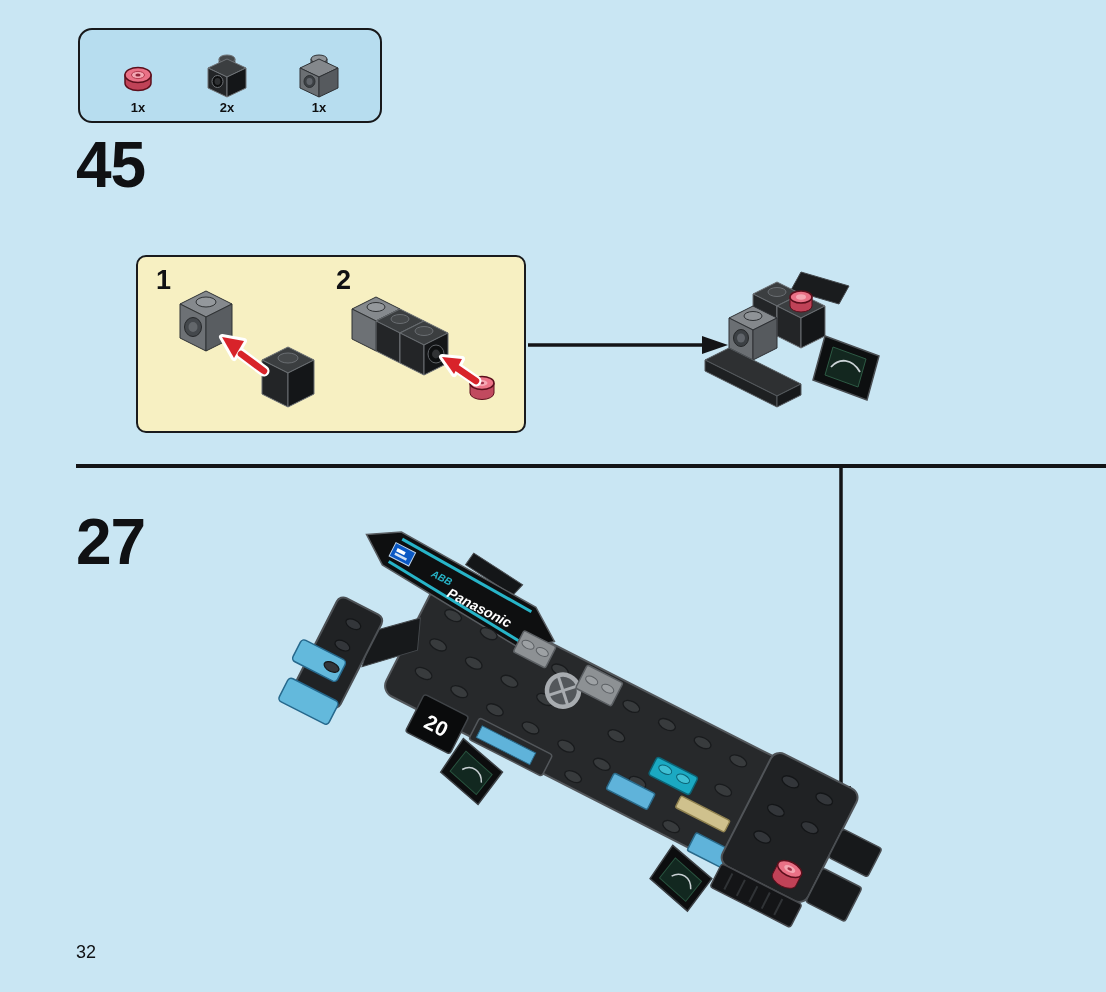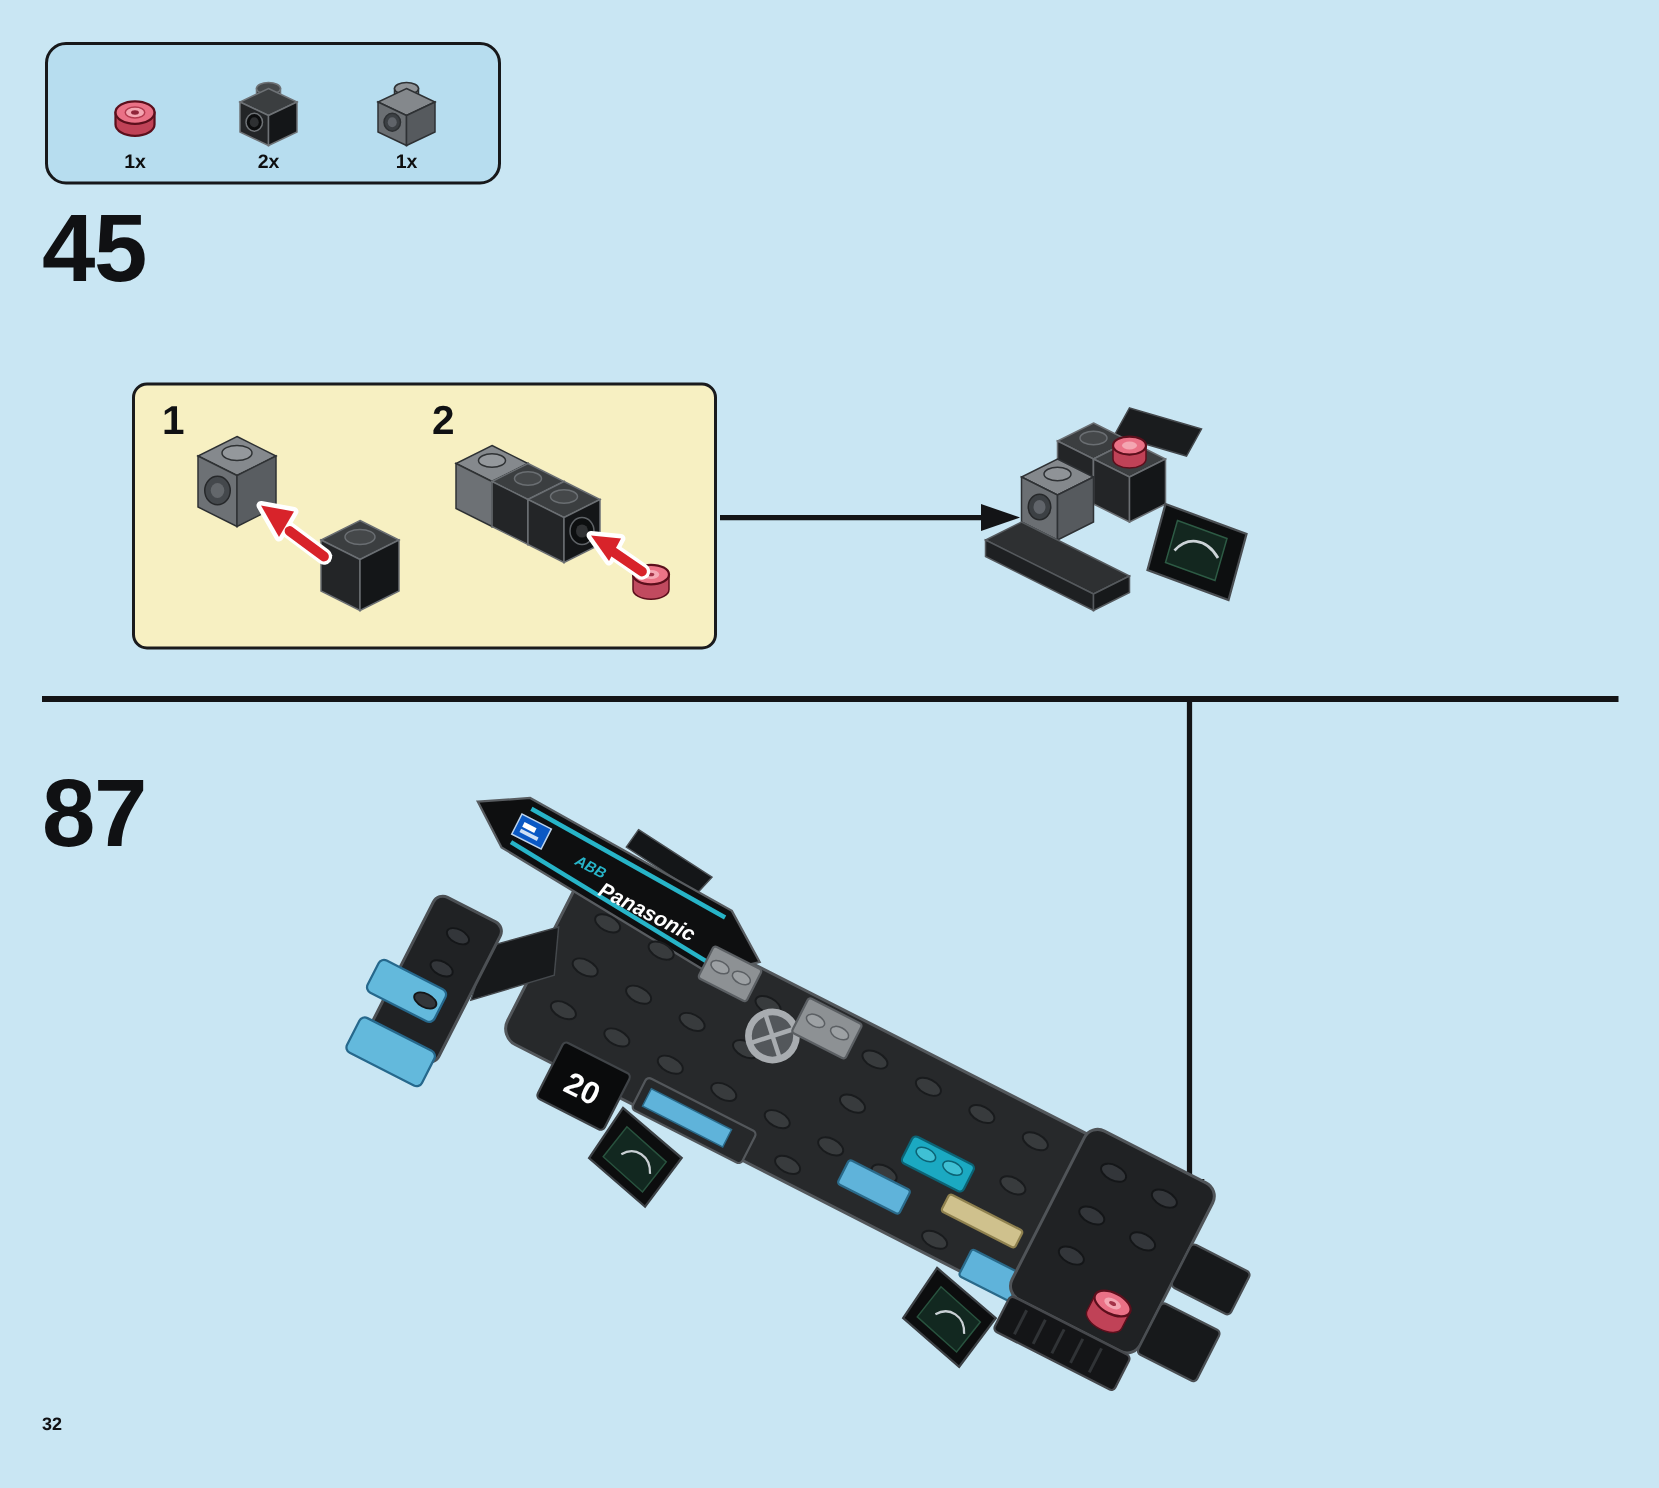--- a/index.html
+++ b/index.html
@@ -3,21 +3,21 @@
 <meta charset="utf-8">
 <style>
   * { margin:0; padding:0; box-sizing:border-box; }
   html,body { width:1106px; height:992px; }
   body {
     position:relative;
     background:#c9e6f3;
     font-family:"Liberation Sans", sans-serif;
     overflow:hidden;
   }
-  .page { position:absolute; inset:0; }
+  .page { position:absolute; inset:0;margin-left:48px; }
   .abs { position:absolute; }
   svg { display:block; }
   svg text { font-family:"Liberation Sans", sans-serif; }
 
   .parts-callout {
     position:absolute; left:30px; top:28px; width:304px; height:95px;
     background:#b7ddef; border:2.5px solid #17181a; border-radius:14px;
     display:flex; align-items:flex-end; justify-content:center;
     gap:50px; padding:8px 16px 6px;
   }
@@ -32,21 +32,21 @@
   #step46 { left:28px; top:510px; }
 
   .substep-box {
     position:absolute; left:88px; top:255px; width:390px; height:178px;
     background:#f7f0c2; border:2px solid #1a1b1d; border-radius:10px;
   }
   .substep-label { position:absolute; font-size:27px; font-weight:bold; color:#101113; }
 
   .divider { position:absolute; left:28px; top:464px; width:1051px; height:3.5px; background:#131416; }
 
-  .page-number { position:absolute; left:28px; top:942px; font-size:12px; font-weight:bold; color:#101113; }
+  .page-number { position:absolute; left:28px; top:942px; font-size:18px; font-weight:normal; color:#101113; }
 </style>
 </head>
 <body>
 
 <div class="page">
 
   <div class="parts-callout">
     <div class="part-item">
       <svg width="36" height="40" viewBox="0 0 36 40">
         <path d="M5,16 L5,24 A13,7.5 0 0 0 31,24 L31,16 Z" fill="#c04257" stroke="#5c0f1c" stroke-width="1.5"></path>
@@ -190,21 +190,21 @@
     </g>
   </svg>
 
   <div class="divider"></div>
 
   <svg class="abs" style="left:776px; top:466px;" width="36" height="352" viewBox="0 0 36 352">
     <line x1="17" y1="2" x2="17" y2="322" stroke="#131416" stroke-width="3.5"></line>
     <polygon points="17,348 7,320 27,320" fill="#131416"></polygon>
   </svg>
 
-  <div class="step-number" id="step46">87</div>
+  <div class="step-number" id="step46">27</div>
 
   <svg class="abs" style="left:225px; top:515px;" width="660" height="460" viewBox="0 0 660 460">
     <g transform="translate(62,46) rotate(27)">
       <g>
         <polygon points="120,-70 178,-64 174,-50 118,-56" fill="#141618" stroke="#4a4e52"></polygon>
       </g>
       <g>
         <rect x="100" y="-25" width="390" height="120" rx="12" fill="#27292b" stroke="#53575b" stroke-width="2"></rect>
       </g>
       <g>

